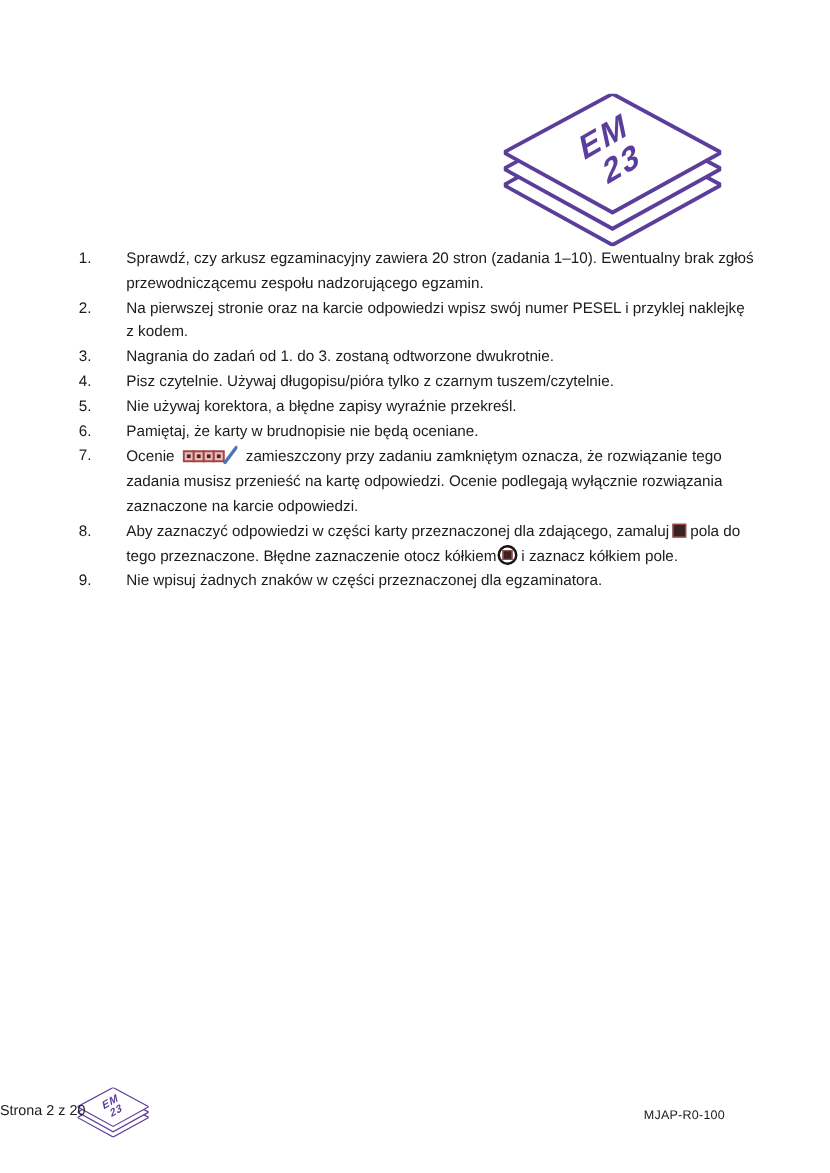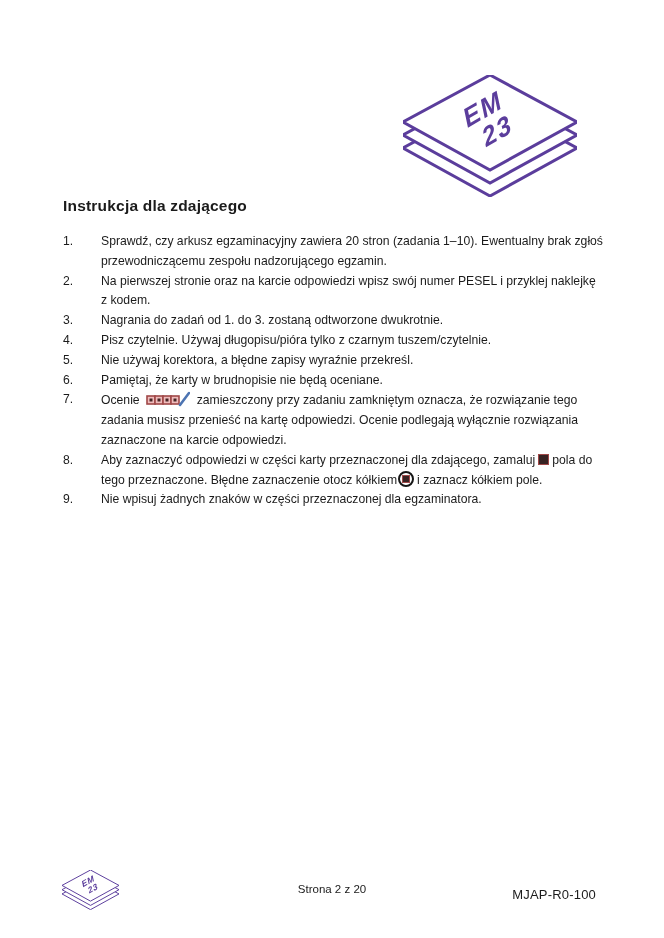--- a/index.html
+++ b/index.html
@@ -65,44 +65,43 @@
     position: absolute; left: 50%; top: 50%;
     transform: translate(-50%, -50%);
     width: 6px; height: 6px;
     background: var(--square-dark, #382323);
     border: 1px solid var(--box-border, #a04848);
   }
 
   
   .page-label {
     position: absolute; left: 0; right: 0; top: 883px;
-    text-align: center; font-size: 11.5px;
+    text-align: left; font-size: 11.5px;
   }
   .form-code {
-    position: absolute; top: 887px; right: 68px;
-    font-size: 13px; letter-spacing: 0.2px;
+    position: absolute; top: 887px; right: 84px;
+    font-size: 10px; letter-spacing: 0.2px;
   }
 </style>
 </head>
 <body>
 
 <div class="page">
 
   <svg class="em-logo header-logo" viewBox="0 0 174 122" aria-hidden="true">
     <polygon class="sheet" points="87,26 174,73 87,121 0,73"></polygon>
     <polygon class="sheet" points="87,13 174,60 87,108 0,60"></polygon>
     <polygon class="sheet" points="87,0 174,47 87,95 0,47"></polygon>
     <g transform="translate(87,47) rotate(-30) skewX(-18)">
       <text x="-4" y="-6">EM</text>
       <text x="6" y="20">23</text>
     </g>
   </svg>
 
   <div class="content">
-    <h1 class="title">Instrukcja dla zdającego</h1>
 
     <ol class="items">
       <li>
         <span class="num">1.</span>
         <span class="itext">Sprawdź, czy arkusz egzaminacyjny zawiera 20 stron (zadania 1–10). Ewentualny brak zgłoś przewodniczącemu zespołu nadzorującego egzamin.</span>
       </li>
       <li>
         <span class="num">2.</span>
         <span class="itext">Na pierwszej stronie oraz na karcie odpowiedzi wpisz swój numer PESEL i przyklej naklejkę z kodem.</span>
       </li>

